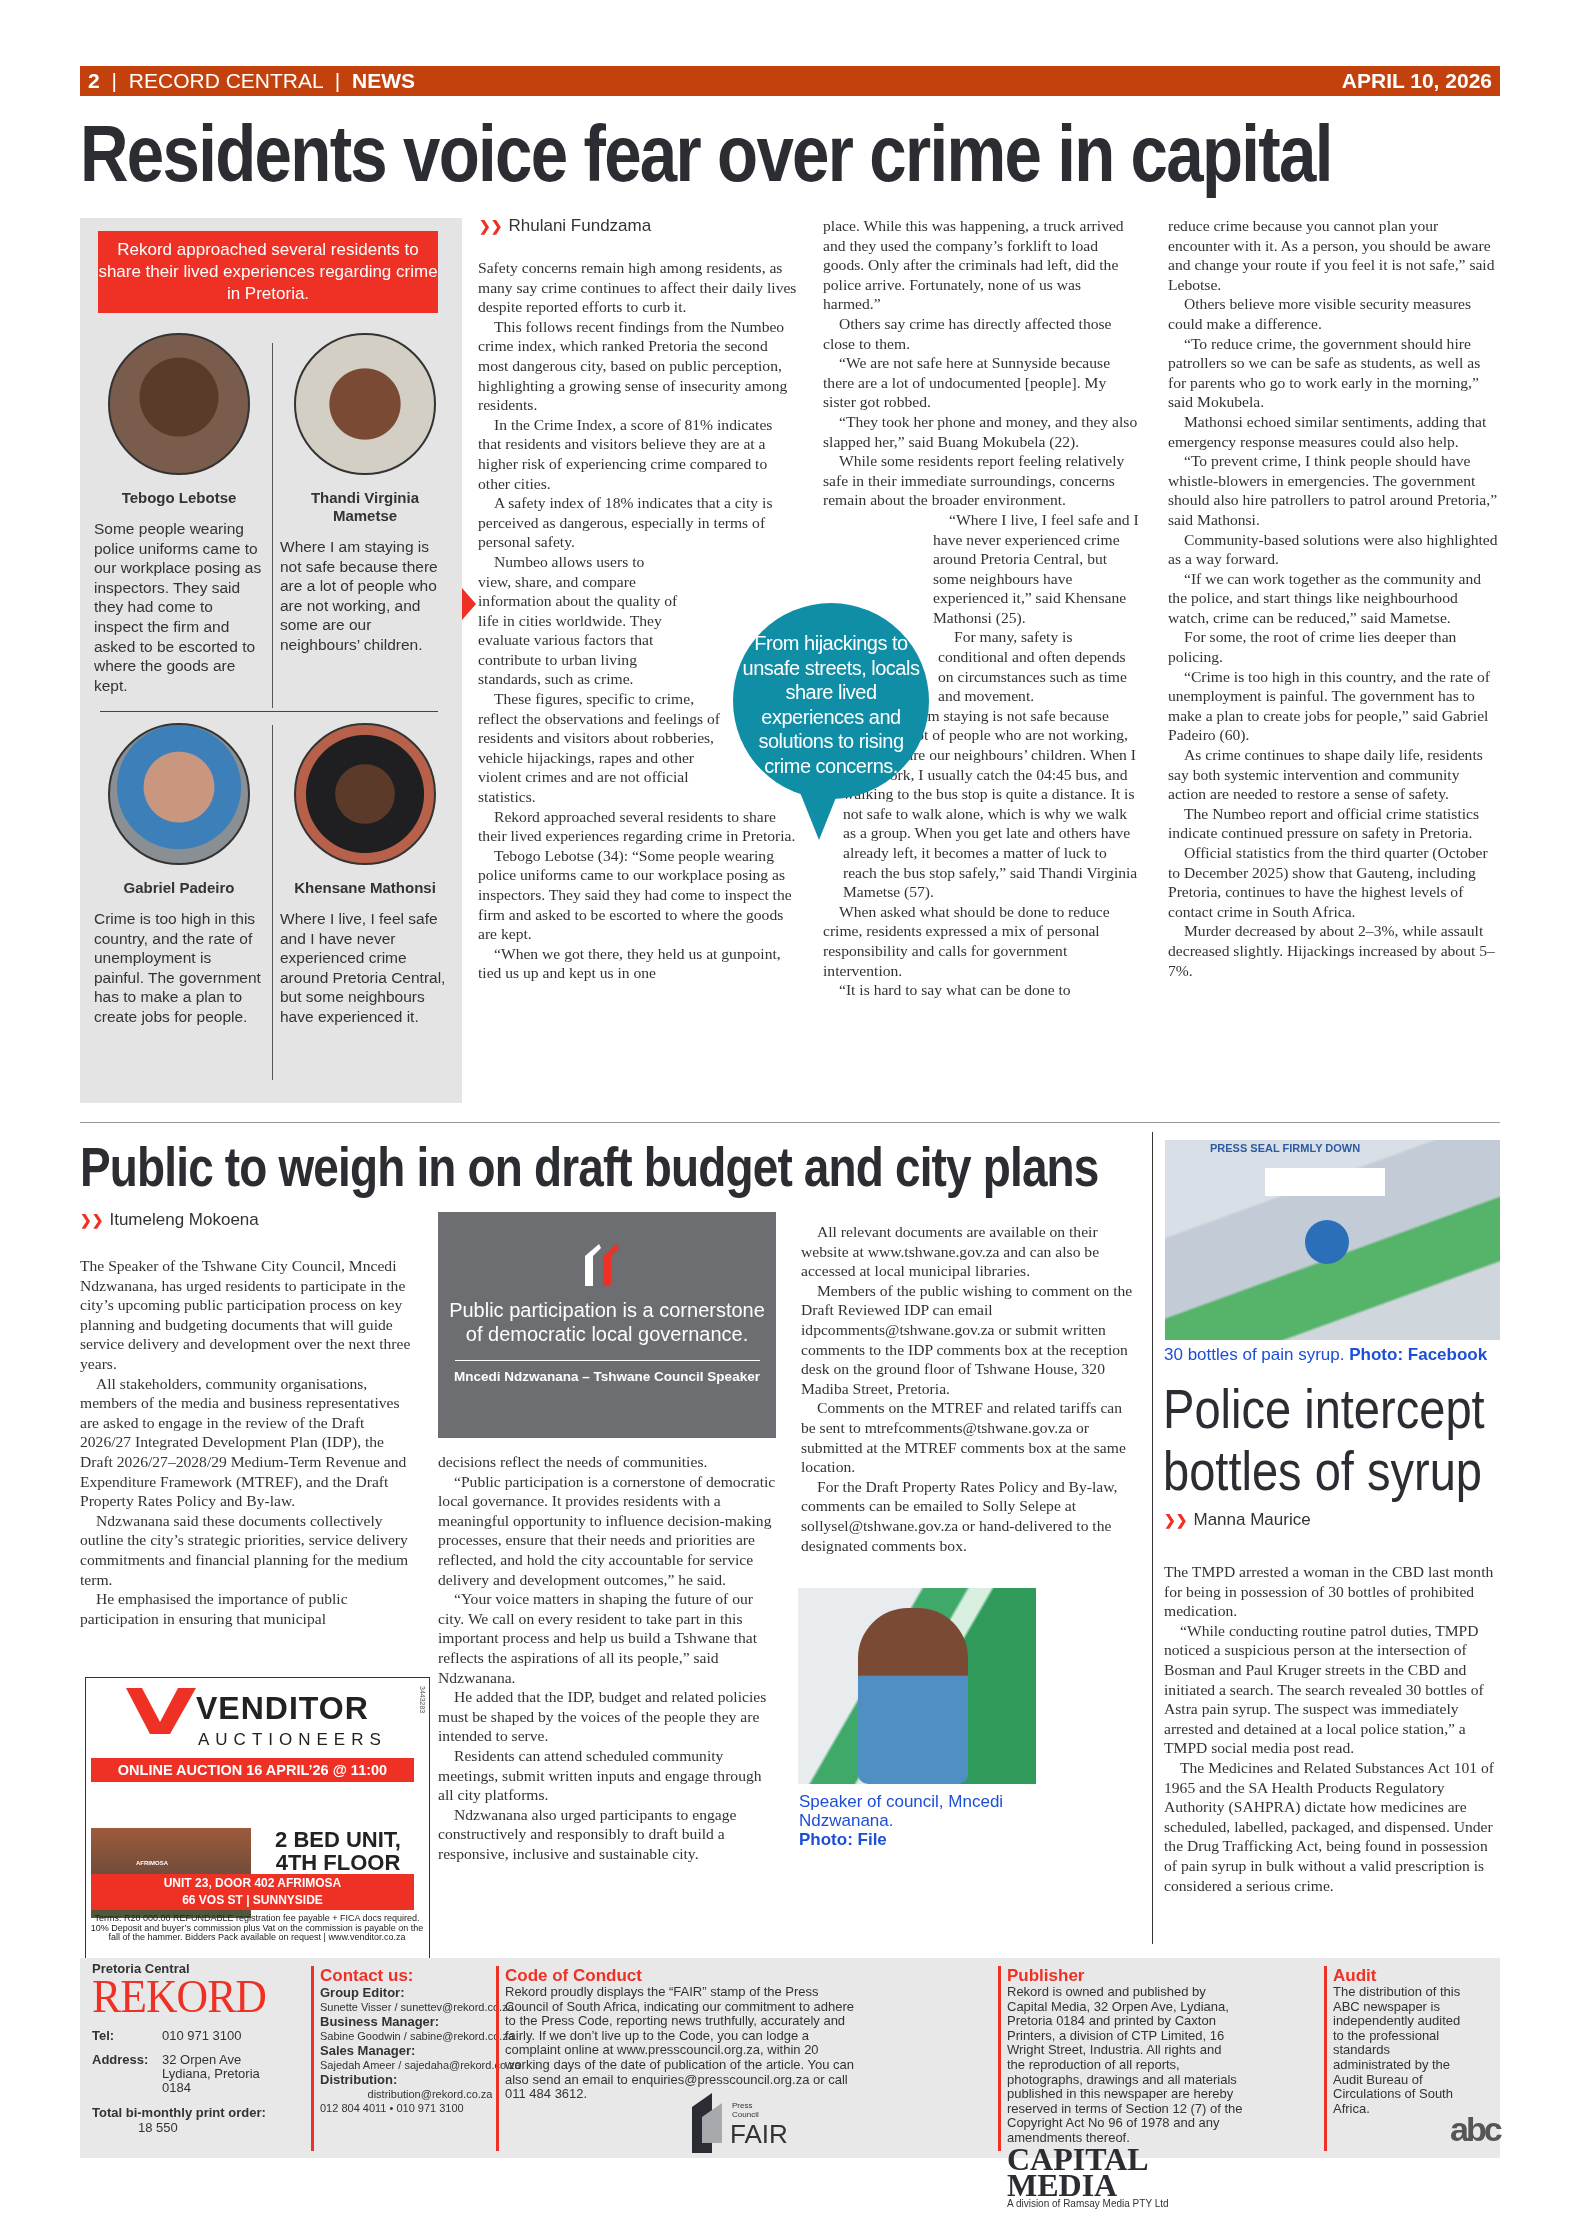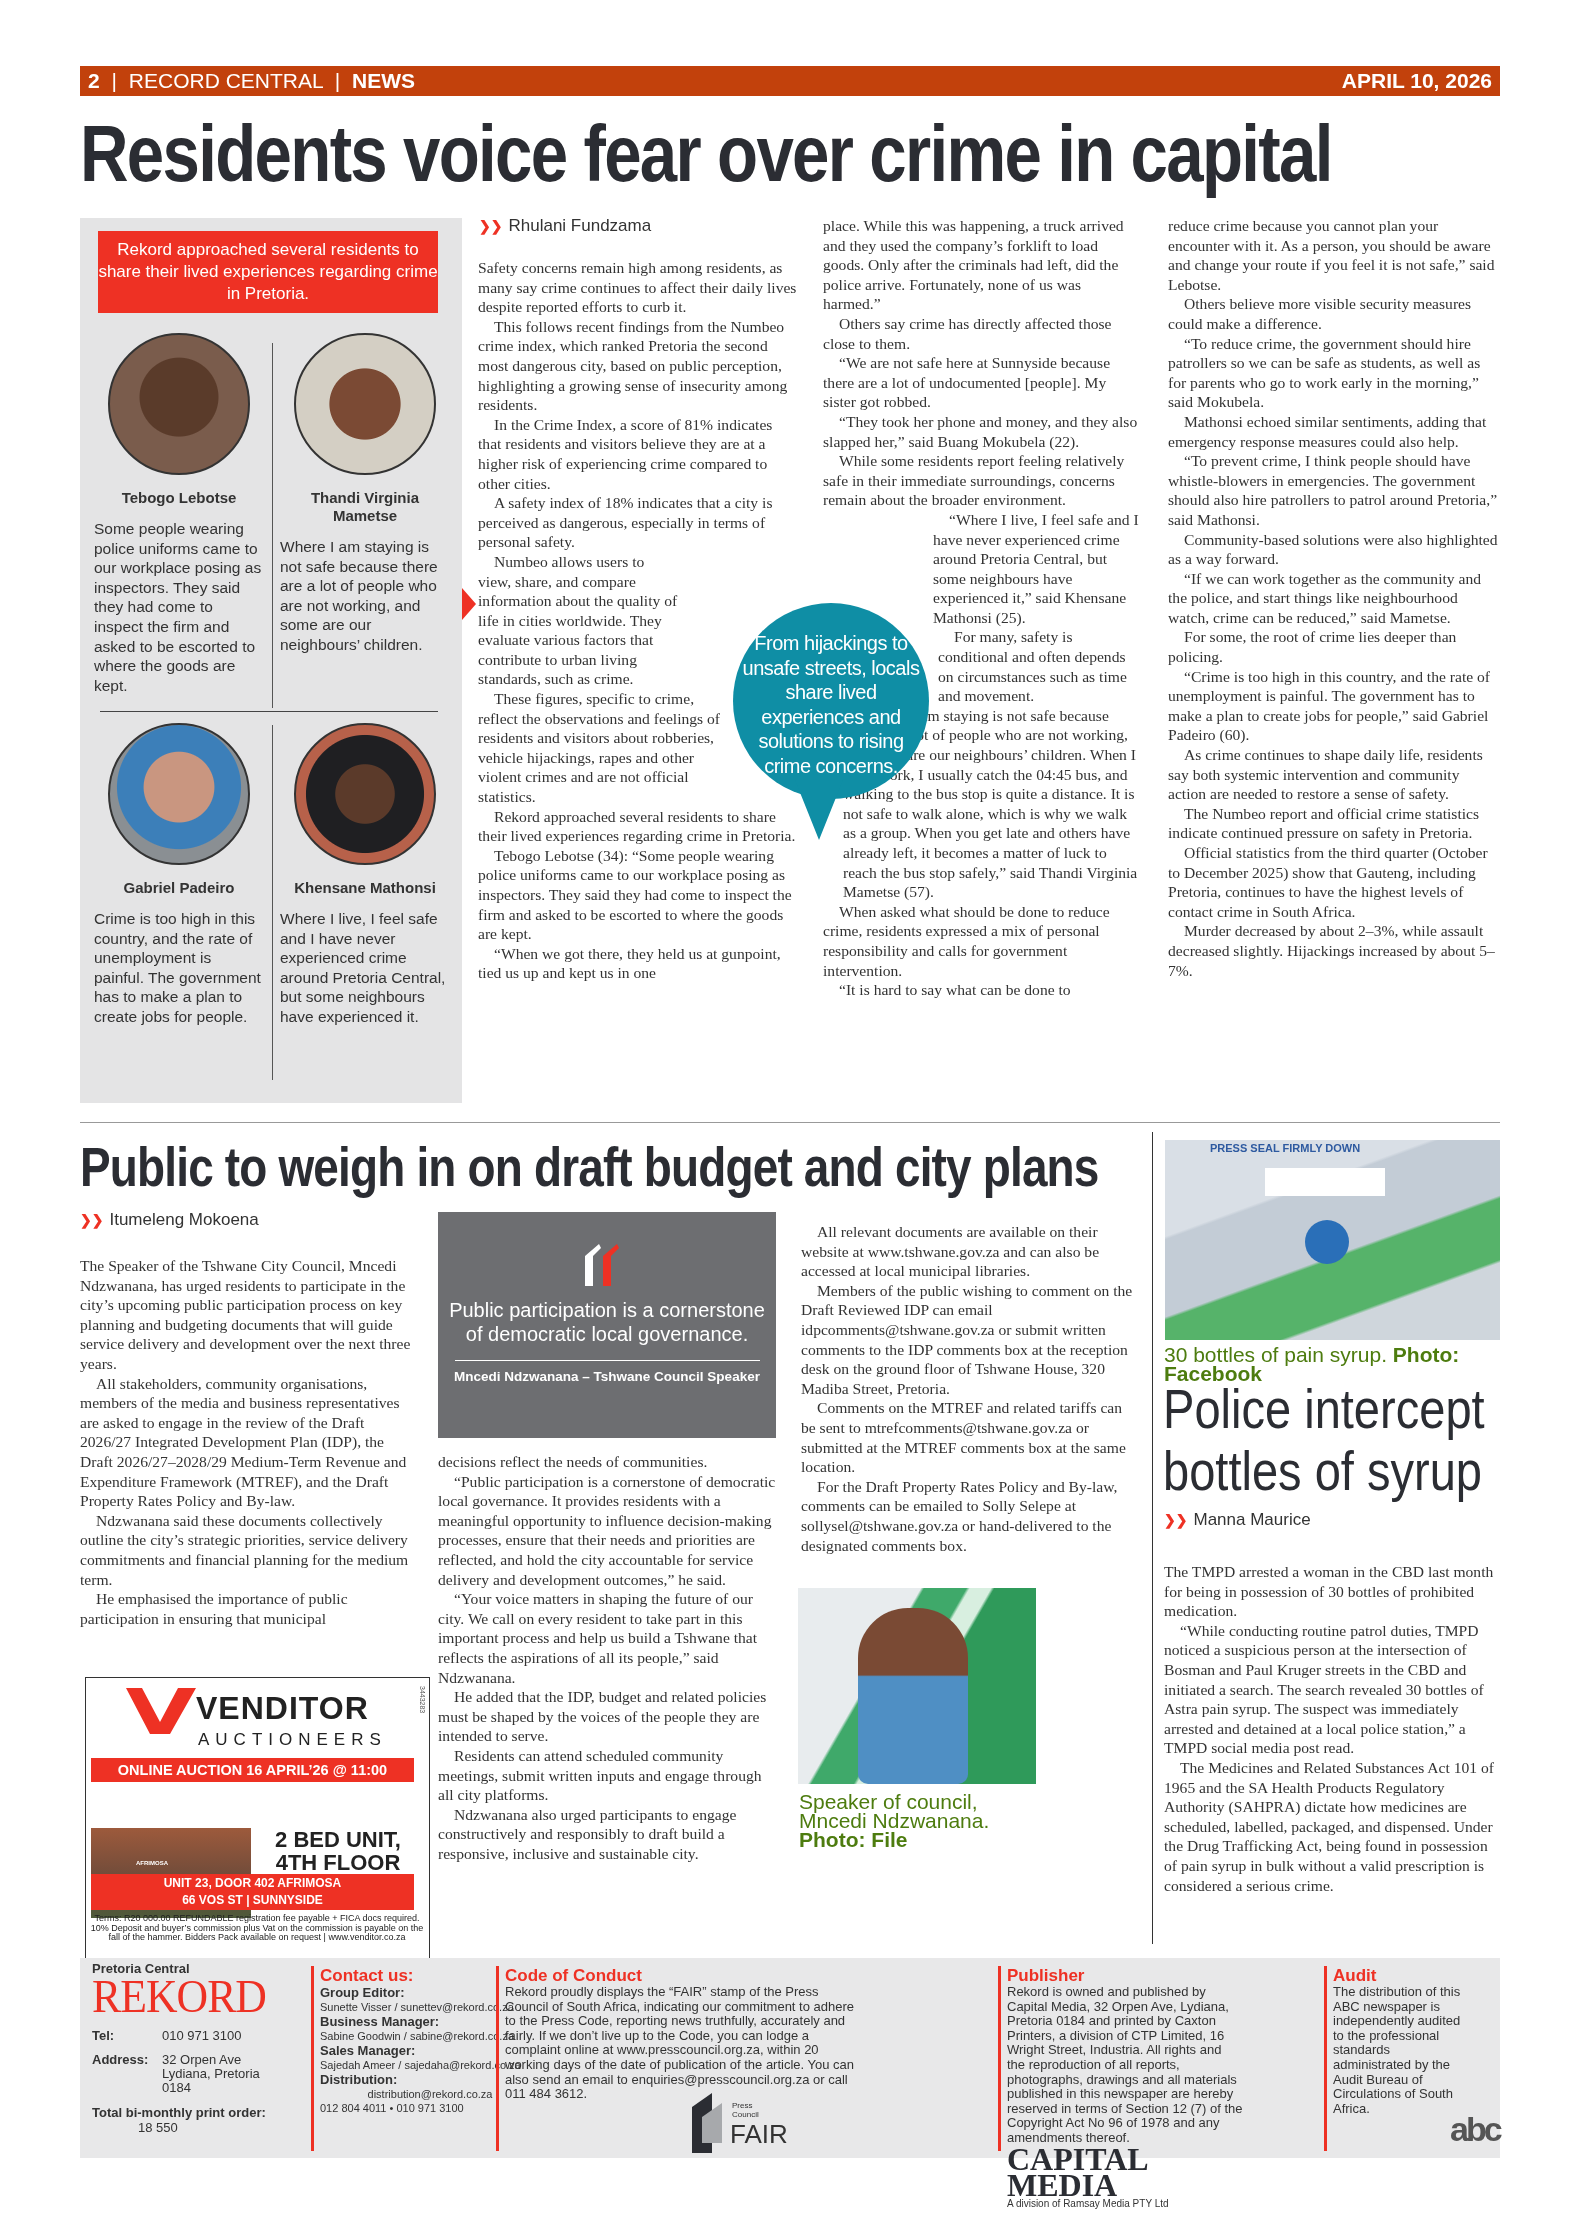--- a/index.html
+++ b/index.html
@@ -37,21 +37,21 @@
   .rule { left: 80px; top: 1122px; width: 1420px; height: 1px; background: #999; }
   .h2 { font-family: "Liberation Sans", sans-serif; color: #2b2d33; white-space: nowrap; }
 
   .quotebox { left: 438px; top: 1212px; width: 338px; height: 226px; background: #6d6e71; color: #fff; text-align: center; }
   .quotemark { margin: 30px auto 0; width: 52px; height: 44px; position: relative; }
   .quotebox .qtext { font-family: "Liberation Sans", sans-serif; font-size: 20px; line-height: 24px; margin-top: 12px; padding: 0 10px; }
   .quotebox .qline { width: 305px; height: 1px; background: #fff; margin: 14px auto 8px; }
   .quotebox .qattr { font-family: "Liberation Sans", sans-serif; font-weight: bold; font-size: 13.5px; }
 
   .photo { background: linear-gradient(135deg, #c9cdd3, #8aa0b4); overflow: hidden; }
-  .caption { font-family: "Liberation Sans", sans-serif; font-size: 21px; color: #4d7c0f; line-height: 19px; }
+  .caption { font-family: "Liberation Sans", sans-serif; font-size: 17px; color: #1d4ed8; line-height: 19px; }
 
   .vrule { position: absolute; width: 1px; background: #333; }
 
   
   .ad { left: 85px; top: 1677px; width: 345px; height: 330px; border: 1px solid #333; background: #fff; }
   .ad .logo { position: absolute; left: 40px; top: 10px; }
   .ad .vend { position: absolute; left: 110px; top: 12px; font-family: "Liberation Sans", sans-serif; font-weight: bold; font-size: 32px; letter-spacing: 1px; color: #222; }
   .ad .auct { position: absolute; left: 112px; top: 52px; font-family: "Liberation Sans", sans-serif; font-size: 17px; letter-spacing: 6px; color: #222; }
   .ad .banner { position: absolute; left: 5px; width: 323px; background: #ee3124; color: #fff; text-align: center; font-family: "Liberation Sans", sans-serif; font-weight: bold; }
   .ad .house { position: absolute; left: 5px; top: 150px; width: 160px; height: 90px; background: linear-gradient(180deg, #9d5a3c, #6b4a3a 60%, #4d5a3a); }

